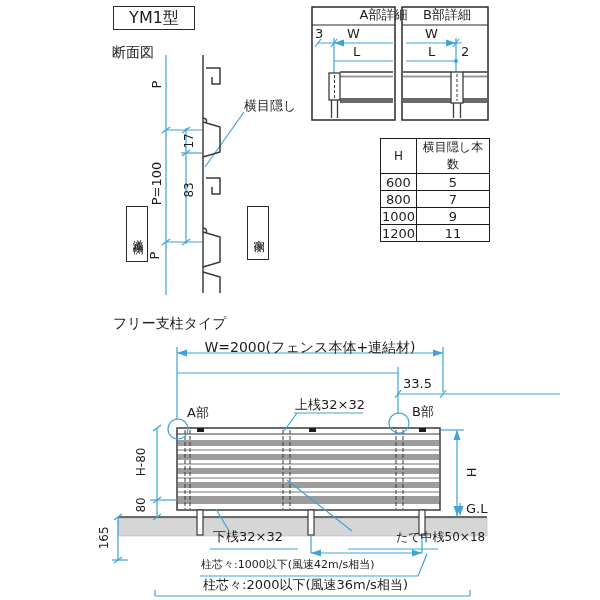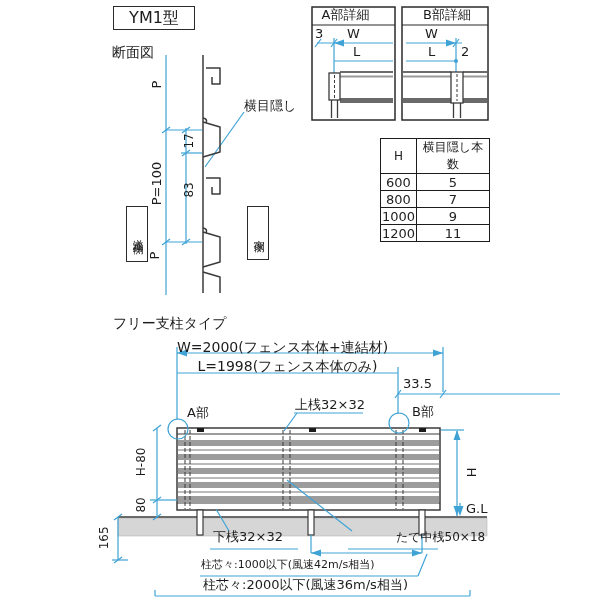--- a/index.html
+++ b/index.html
@@ -183,21 +183,21 @@
   <div class="lbl rot" style="left:147px;top:77px;width:20px;font-size:13px;">P</div>
   <div class="lbl rot" style="left:179px;top:134px;width:22px;font-size:12px;">17</div>
   <div class="lbl rot" style="left:127px;top:176px;width:60px;font-size:13px;">P=100</div>
   <div class="lbl rot" style="left:175px;top:183px;width:30px;font-size:12px;">83</div>
   <div class="lbl rot" style="left:145px;top:248px;width:20px;font-size:13px;">P</div>
 
   <div class="lbl boxed vtext" style="left:126px;top:206px;width:20px;height:54px;font-size:11px;border-width:1px;">道路側</div>
   <div class="lbl boxed vtext" style="left:247px;top:206px;width:20px;height:52px;font-size:11px;border-width:1px;">家側</div>
   <div class="lbl" style="left:244px;top:99px;font-size:13px;">横目隠し</div>
 
-  <div class="lbl dtitle" style="left:312px;top:8px;width:67px;font-size:13px;">A部詳細</div>
+  <div class="lbl dtitle" style="left:312px;top:8px;width:67px;font-size:13px;padding-left:38px;">A部詳細</div>
   <div class="lbl" style="left:315px;top:27px;font-size:13px;">3</div>
   <div class="lbl" style="left:347px;top:27px;font-size:13px;">W</div>
   <div class="lbl" style="left:353px;top:45px;font-size:13px;">L</div>
 
   <div class="lbl dtitle" style="left:402px;top:8px;width:90px;font-size:13px;">B部詳細</div>
   <div class="lbl" style="left:425px;top:27px;font-size:13px;">W</div>
   <div class="lbl" style="left:428px;top:45px;font-size:13px;">L</div>
   <div class="lbl" style="left:461px;top:45px;font-size:13px;">2</div>
 
   <table class="spec" style="left:380px;top:138px;">
@@ -219,22 +219,21 @@
       <td>9</td>
     </tr>
     <tr>
       <td>1200</td>
       <td>11</td>
     </tr>
   </tbody>
     </table>
 
   <div class="lbl" style="left:113px;top:315px;font-size:14px;">フリー支柱タイプ</div>
-  <div class="lbl" style="left:177px;top:339px;width:266px;text-align:left;font-size:14px;">W=2000(フェンス本体+連結材)</div>
-  <div class="lbl" style="left:177px;top:358px;width:221px;text-align:center;font-size:14px;">L=1998(フェンス本体のみ)</div>
+  <div class="lbl" style="left:177px;top:339px;width:266px;text-align:center;font-size:14px;">W=2000(フェンス本体+連結材)</div>
   <div class="lbl" style="left:403px;top:377px;font-size:13px;">33.5</div>
   <div class="lbl" style="left:187px;top:406px;font-size:13px;">A部</div>
   <div class="lbl" style="left:412px;top:405px;font-size:13px;">B部</div>
   <div class="lbl" style="left:295px;top:398px;font-size:13px;text-align:right;">上桟32×32</div>
   <div class="lbl rot" style="left:120px;top:455px;width:44px;font-size:12px;">H-80</div>
   <div class="lbl rot" style="left:132px;top:498px;width:20px;font-size:12px;">80</div>
   <div class="lbl rot" style="left:92px;top:531px;width:26px;font-size:12px;">165</div>
   <div class="lbl rot" style="left:464px;top:465px;width:16px;font-size:13px;">H</div>
   <div class="lbl" style="left:466px;top:502px;font-size:13px;">G.L</div>
   <div class="lbl" style="left:213px;top:530px;font-size:13px;">下桟32×32</div>

